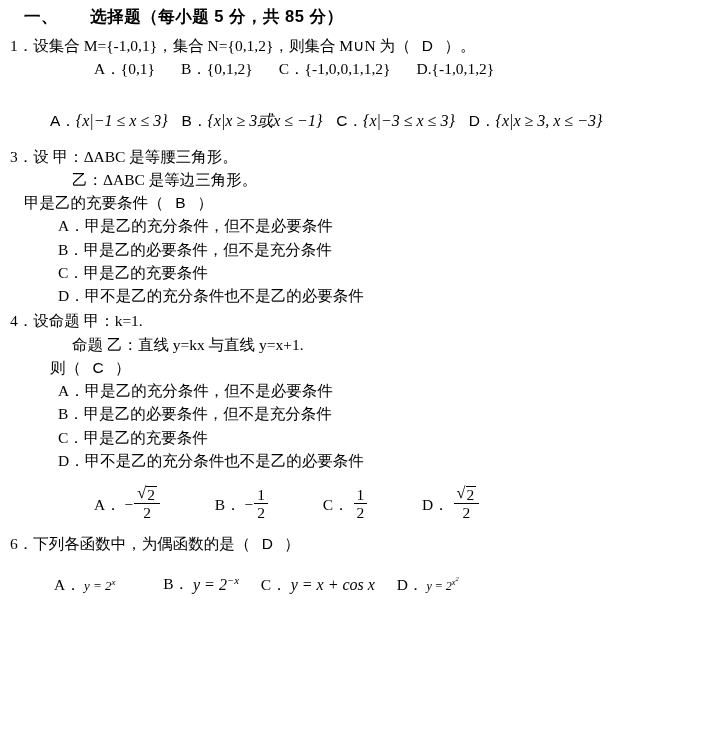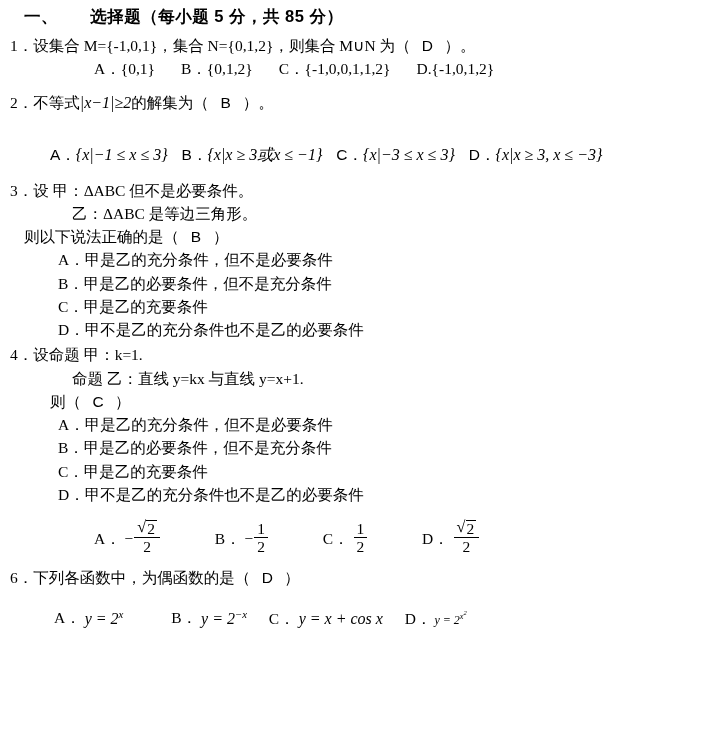--- a/index.html
+++ b/index.html
@@ -72,37 +72,34 @@
   <div class="q">
     <div class="qline">
       <span>1．</span><span>设集合 M={-1,0,1}，集合 N={0,1,2}，则集合 M∪N 为（</span><span class="ans">D</span><span>）。</span>
     </div>
     <div class="qline indent4">
       <span class="opt"><span>A．</span><span>{0,1}</span></span><span class="gap"></span><span class="opt"><span>B．</span><span>{0,1,2}</span></span><span class="gap"></span><span class="opt"><span>C．</span><span>{-1,0,0,1,1,2}</span></span><span class="gap"></span><span class="opt"><span>D.</span><span>{-1,0,1,2}</span></span>
     </div>
   </div>
 
   <div class="q" style="margin-top:10px;">
-    <div class="qline">
-      <span>2．</span><span>不等式</span><span class="math" style="font-size:16px;">|x−1|≥2</span><span>的解集为（</span><span class="ans">B</span><span>）。</span>
-    </div>
     <div class="qline indent5" style="margin-top:28px;">
       <span class="opt math" style="font-style:normal;"><span class="cn">A．</span><span class="math" style="font-size:16px;">{x|−1 ≤ x ≤ 3}</span></span><span class="gap-s"></span><span class="opt"><span class="cn">B．</span><span class="math" style="font-size:16px;">{x|x ≥ 3或x ≤ −1}</span></span><span class="gap-s"></span><span class="opt"><span class="cn">C．</span><span class="math" style="font-size:16px;">{x|−3 ≤ x ≤ 3}</span></span><span class="gap-s"></span><span class="opt"><span class="cn">D．</span><span class="math" style="font-size:16px;">{x|x ≥ 3, x ≤ −3}</span></span>
     </div>
   </div>
 
   <div class="q" style="margin-top:12px;">
     <div class="qline">
-      <span>3．</span><span>设 甲：ΔABC 但不是必要条件。</span>
+      <span>3．</span><span>设 甲：ΔABC 是等腰三角形。</span>
     </div>
     <div class="qline indent3">
       <span>乙：ΔABC 是等边三角形。</span>
     </div>
     <div class="qline indent1">
-      <span>则以下说法正确的是（</span><span class="ans">B</span><span>）</span>
+      <span>甲是乙的充要条件（</span><span class="ans">B</span><span>）</span>
     </div>
     <div class="qline indent2"><span>A．</span><span>甲是乙的充分条件，但不是必要条件</span></div>
     <div class="qline indent2"><span>B．</span><span>甲是乙的必要条件，但不是充分条件</span></div>
     <div class="qline indent2"><span>C．</span><span>甲是乙的充要条件</span></div>
     <div class="qline indent2"><span>D．</span><span>甲不是乙的充分条件也不是乙的必要条件</span></div>
   </div>
 
   <div class="q">
     <div class="qline">
       <span>4．</span><span>设命题 甲：k=1.</span>
@@ -141,21 +138,21 @@
         <span><span class="frac"><span class="num"><span class="sqrt"><span class="rad">2</span></span></span><span class="den">2</span></span></span>
       </span>
     </div>
   </div>
 
   <div class="q" style="margin-top:6px;">
     <div class="qline">
       <span>6．</span><span>下列各函数中，为偶函数的是（</span><span class="ans">D</span><span>）</span>
     </div>
     <div class="qline" style="padding-left:44px;margin-top:16px;">
-      <span class="opt"><span>A．</span><span class="math" style="font-size:16px;">&nbsp;y = 2<sup>x</sup></span></span>
+      <span class="opt"><span>A．</span><span class="math" style="font-size:13px;">&nbsp;y = 2<sup>x</sup></span></span>
       <span class="gap-l"></span>
       <span class="opt"><span>B．</span><span class="math" style="font-size:16px;">&nbsp;y = 2<sup>−x</sup></span></span>
       <span class="gap-s"></span>
       <span class="opt"><span>C．</span><span class="math" style="font-size:16px;">&nbsp;y = x + cos x</span></span>
       <span class="gap-s"></span>
       <span class="opt"><span>D．</span><span class="math" style="font-size:12px;">&nbsp;y = 2<sup>x<sup>2</sup></sup></span></span>
     </div>
   </div>
 
 </div>

